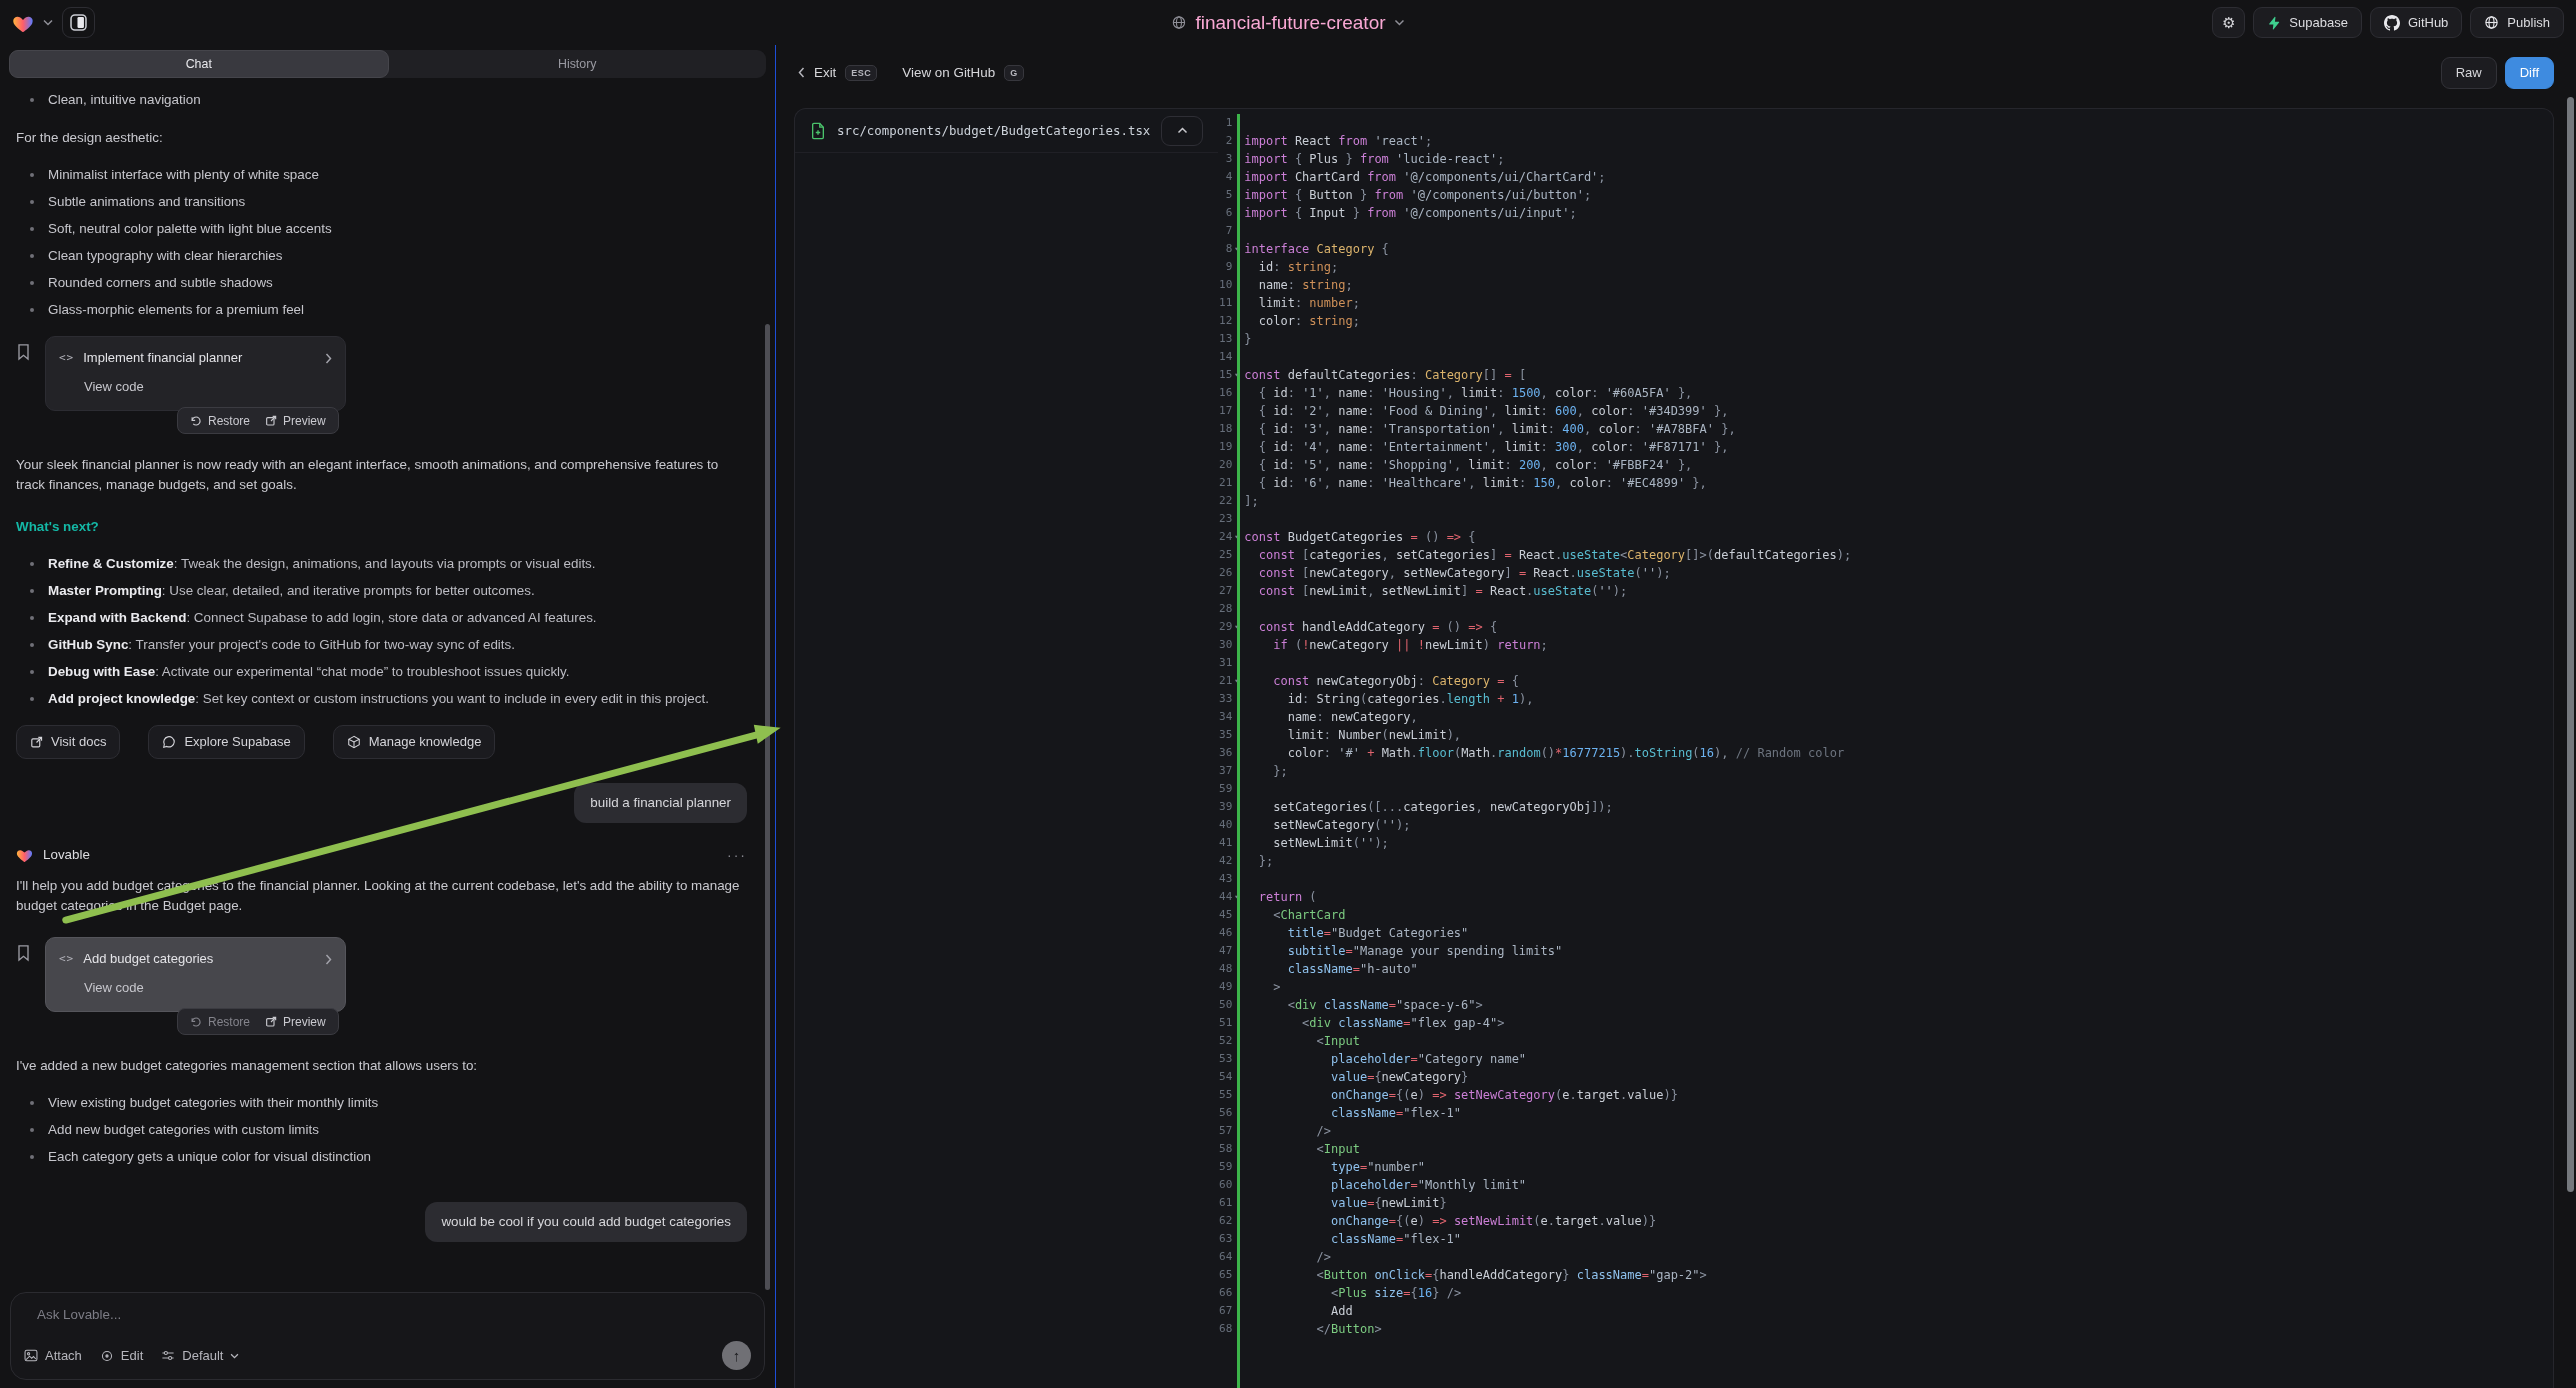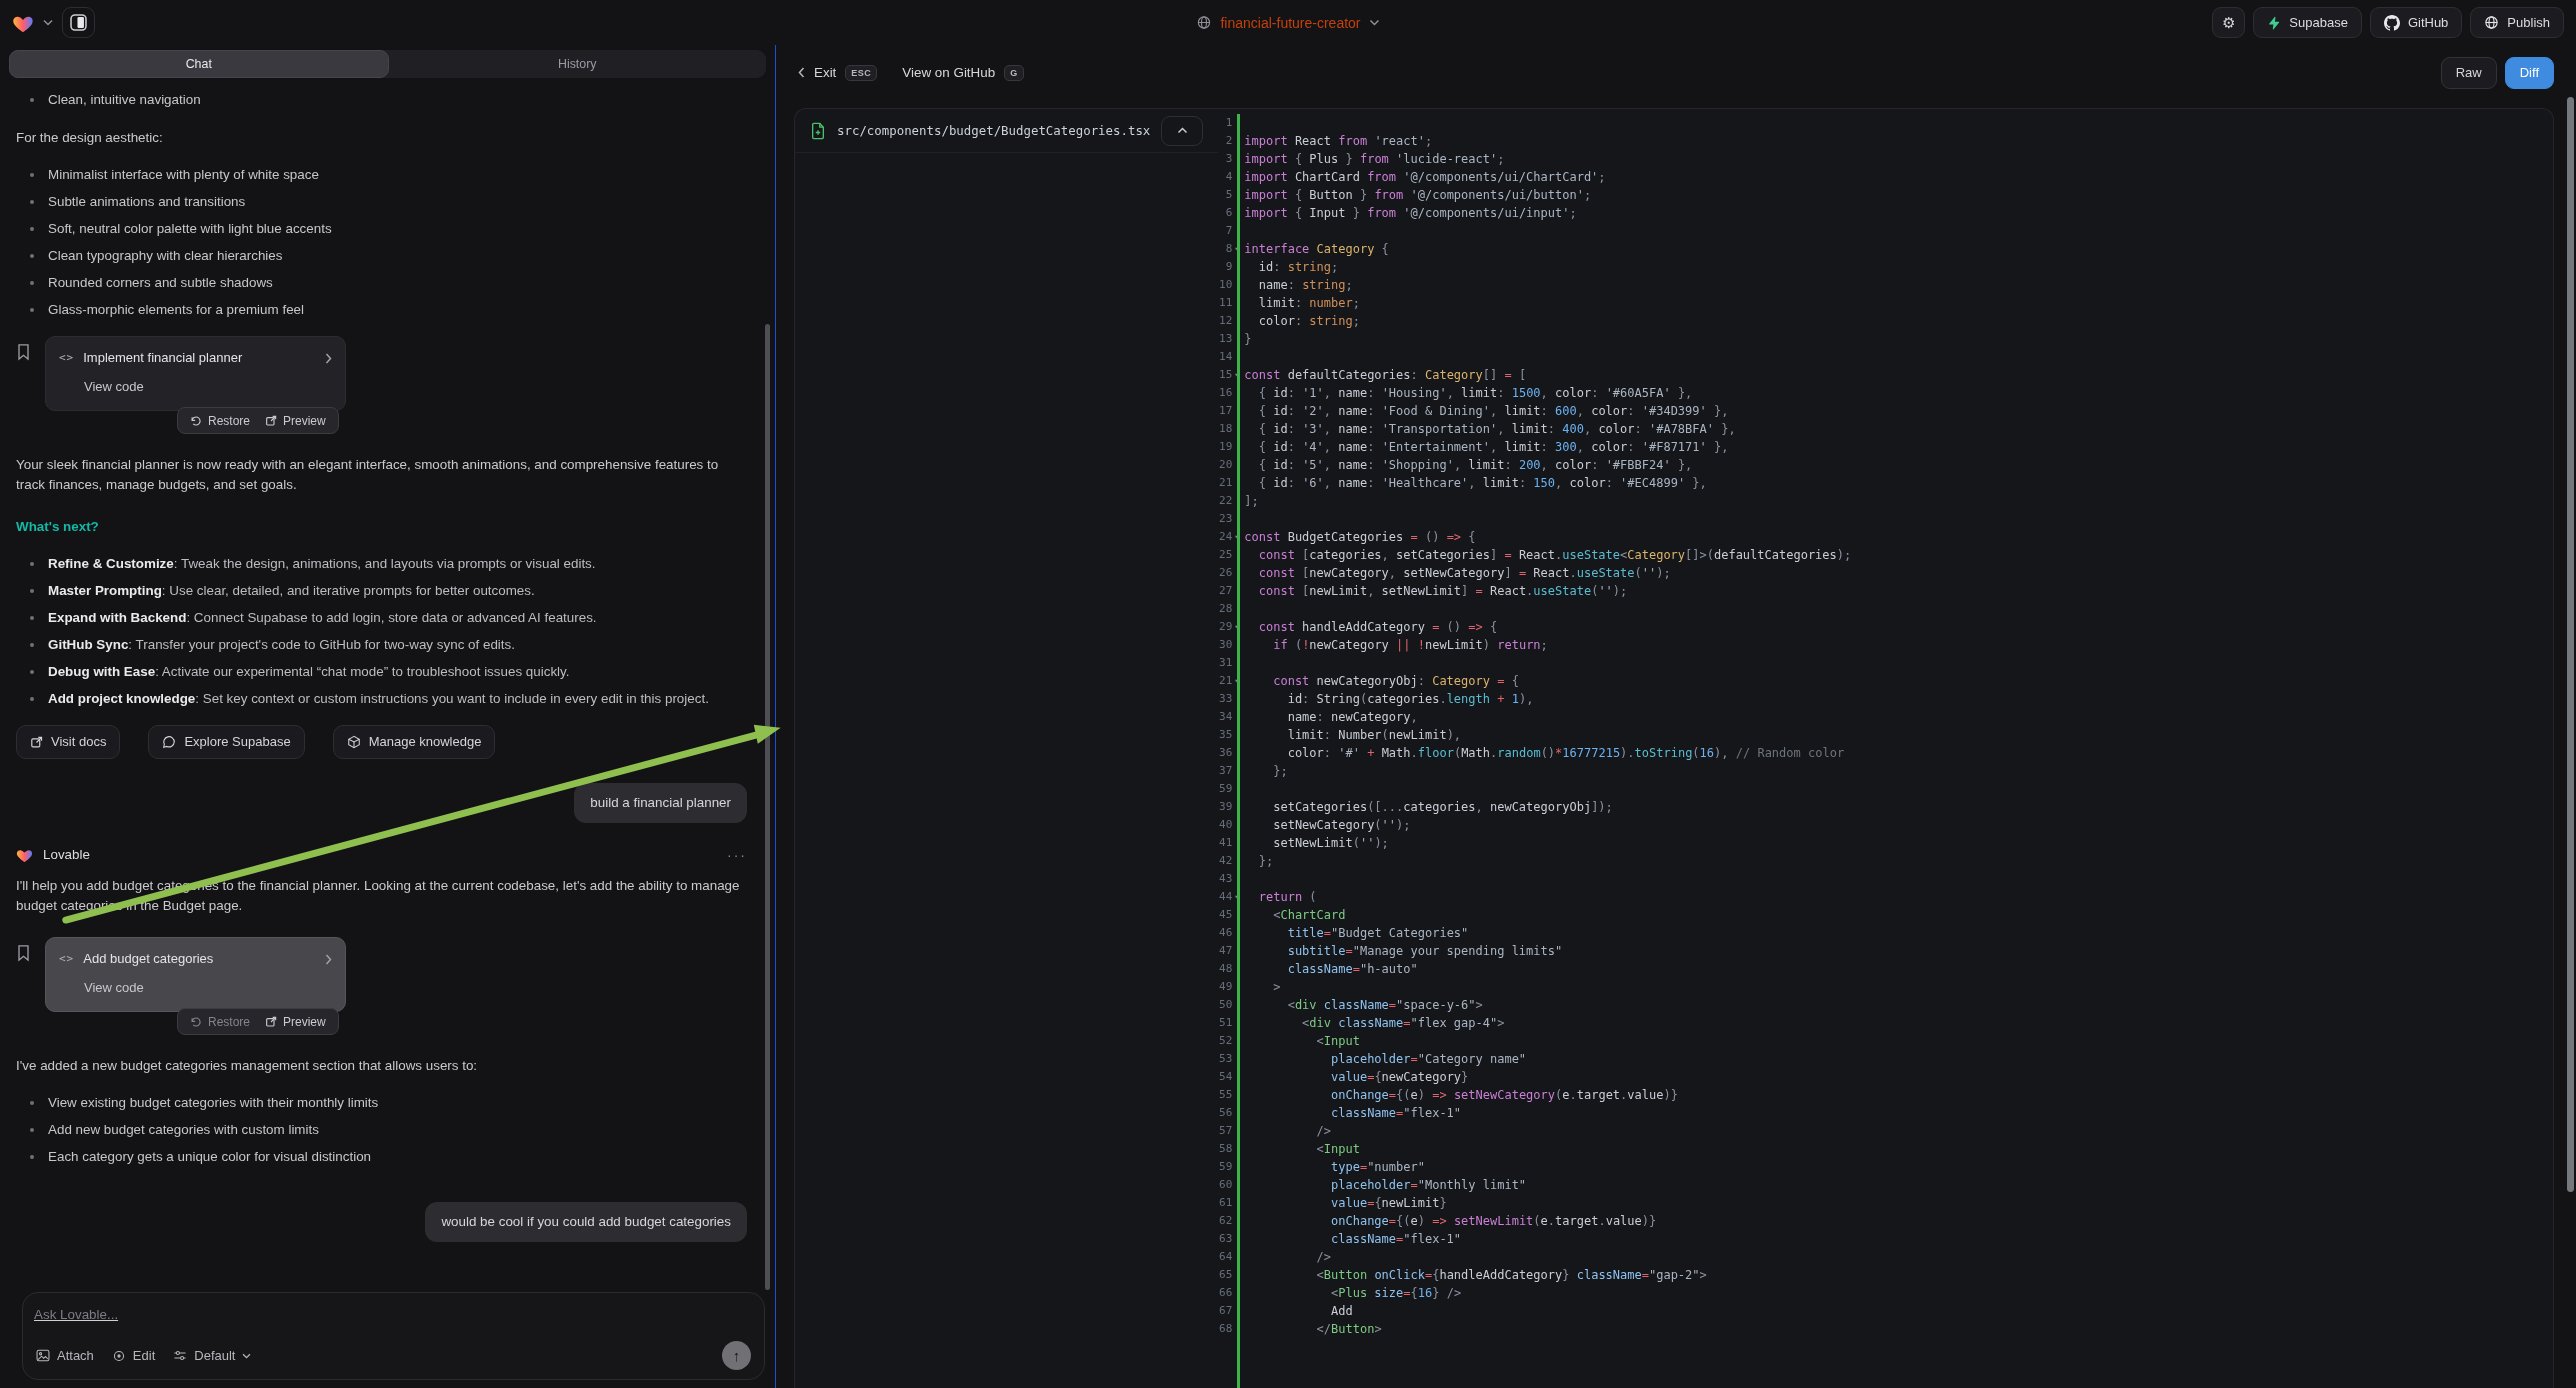--- a/index.html
+++ b/index.html
@@ -3,21 +3,21 @@
 <meta charset="utf-8">
 <style>
   * { box-sizing: border-box; margin: 0; padding: 0; }
   html,body { width:2576px; height:1388px; overflow:hidden; }
   body { background:#131315; font-family:"Liberation Sans", sans-serif; color:#cfcfd4; position:relative; }
   svg { display:block; }
 
   
   .topbar { height:45px; display:flex; align-items:center; padding:0 12px; background:#131315; position:relative; }
   .tb-left { display:flex; align-items:center; gap:9px; }
-  .tb-center { position:absolute; left:50%; transform:translateX(-50%); display:flex; align-items:center; gap:9px; font-size:14px; color:#c2410c; }
+  .tb-center { position:absolute; left:50%; transform:translateX(-50%); display:flex; align-items:center; gap:9px; font-size:19px; color:#f9a8d4; }
   .tb-right { margin-left:auto; display:flex; gap:8px; }
   .tb-btn { height:31px; border-radius:9px; background:#1c1c20; border:1px solid #2d2d33; color:#dddde1; font-size:13px; display:flex; align-items:center; gap:8px; padding:0 13px; cursor:pointer; }
   .icon-only { width:33px; justify-content:center; padding:0; }
   .panel-toggle { width:33px; height:31px; border-radius:9px; border:1px solid #2d2d33; display:flex; align-items:center; justify-content:center; }
   .muted-ic { color:#8f8f97; }
 
   
   .main { display:flex; height:1343px; }
   .chat-panel { width:776px; flex:none; position:relative; border-right:1px solid #1d4ed8; background:#131315; }
   .code-panel { flex:1; position:relative; background:#131315; }
@@ -56,21 +56,21 @@
   .docrow { margin-top:16px; display:flex; gap:28px; }
   .doc-btn { height:34px; border-radius:10px; background:#1b1b1f; border:1px solid #2d2d33; display:flex; align-items:center; gap:8px; padding:0 13px; font-size:13px; color:#d4d4d9; cursor:pointer; }
 
   
   .bubble-row { display:flex; justify-content:flex-end; margin-top:24px; }
   .bubble { background:#2c2c31; border-radius:12px; padding:10px 16px; font-size:13.4px; color:#d7d7db; max-width:558px; }
   .lov-head { display:flex; align-items:center; gap:10px; margin-top:22px; font-size:13.4px; color:#dddde1; }
   .dots { margin-left:auto; color:#85858d; letter-spacing:2px; font-size:14px; cursor:pointer; }
 
   
-  .composer { position:absolute; left:22px; right:10px; bottom:8px; height:88px; background:#161619; border:1px solid #2b2b30; border-radius:16px; padding:14px 11px 0;text-decoration:underline; }
+  .composer { position:absolute; left:10px; right:10px; bottom:8px; height:88px; background:#161619; border:1px solid #2b2b30; border-radius:16px; padding:14px 26px 0; }
   .ph { font-size:13.4px; color:#7d7d86; cursor:text; }
   .composer-row { position:absolute; left:13px; right:13px; bottom:9px; display:flex; align-items:center; gap:18px; font-size:13px; color:#b6b6bd; }
   .comp-btn { display:flex; align-items:center; gap:7px; cursor:pointer; }
   .send { margin-left:auto; width:29px; height:29px; border-radius:50%; background:#707075; color:#1b1b1e; display:flex; align-items:center; justify-content:center; font-size:15px; font-weight:bold; cursor:pointer; }
   .chat-sb { position:absolute; right:5px; top:279px; width:5px; height:966px; border-radius:3px; background:#4e4e54; }
 
   
   .codebar { height:55px; display:flex; align-items:center; padding:0 22px; gap:9px; }
   .cb-group { display:flex; align-items:center; gap:9px; font-size:13.4px; color:#d7d7db; cursor:pointer; }
   .cb-gh { margin-left:16px; }

